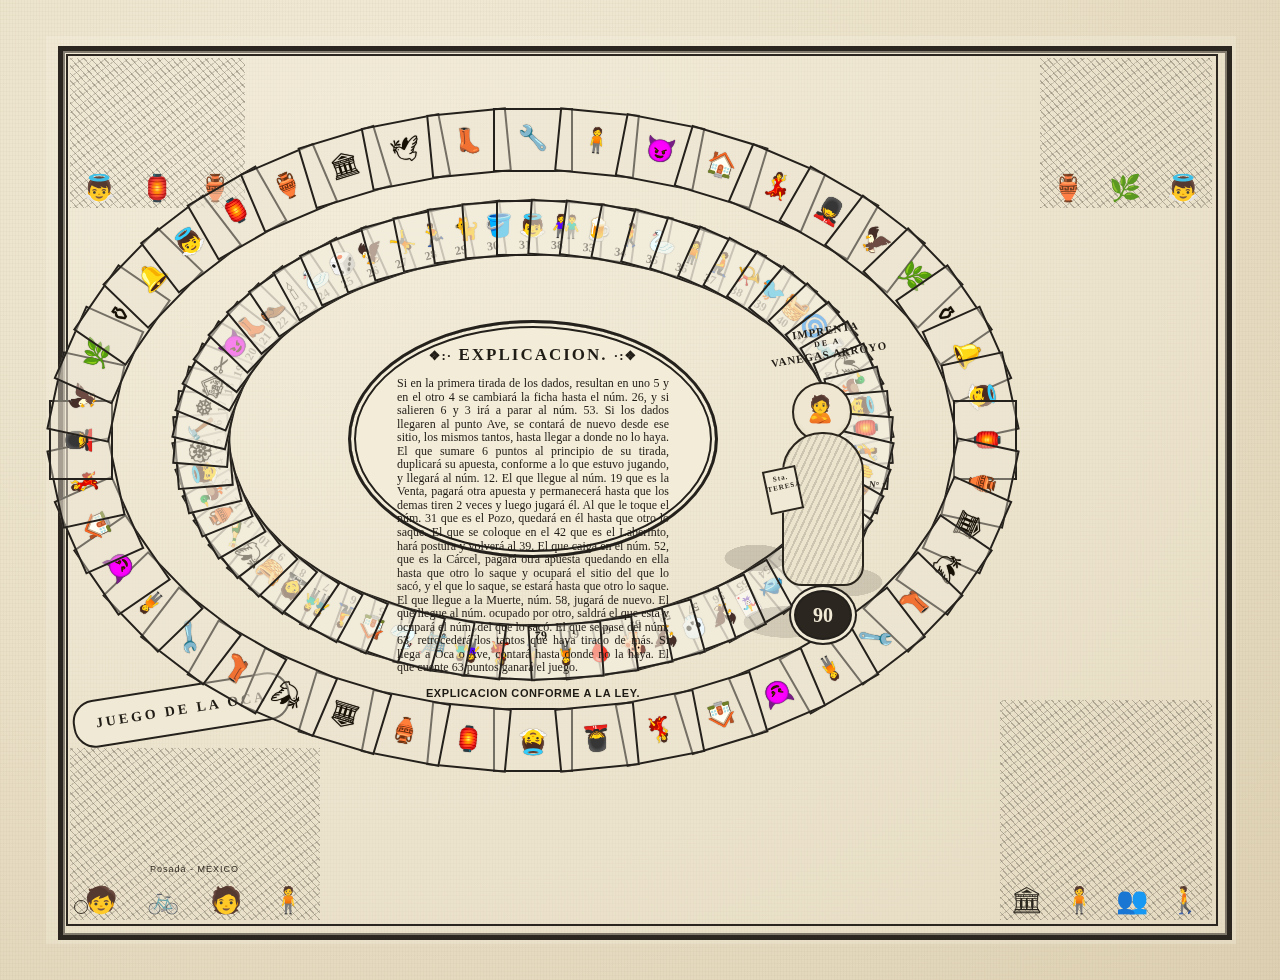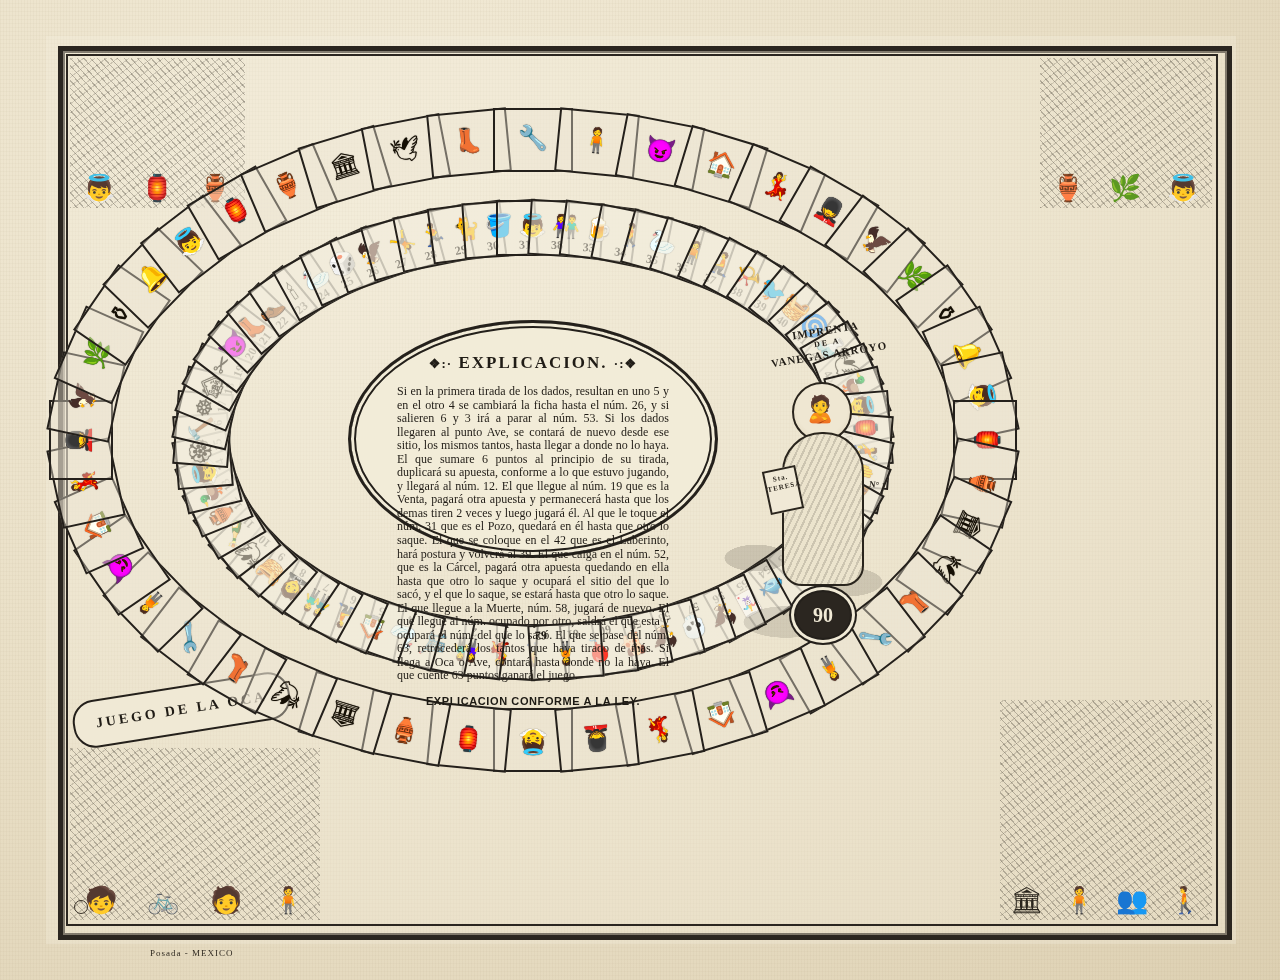--- a/index.html
+++ b/index.html
@@ -63,21 +63,21 @@
 
   
   .oval{
     position:absolute;left:348px;top:320px;width:370px;height:238px;
     border:3px solid #24201b;border-radius:50%/50%;
     background:#f2ecd8;
     box-shadow:inset 0 0 0 3px #f2ecd8, inset 0 0 0 5px #24201b;
     padding:18px 34px;box-sizing:border-box;
   }
   .oval h1{
-    margin:12px 0 6px 0;text-align:center;font-size:17px;letter-spacing:2px;
+    margin:4px 0 6px 0;text-align:center;font-size:17px;letter-spacing:2px;
     font-weight:bold;color:#201c16;font-family:"Liberation Serif",serif;
   }
   .oval .deco{font-size:13px;letter-spacing:1px;}
   .oval p{
     margin:12px;font-size:12px;line-height:1.13;text-align:justify;color:#201c16;
     hyphens:auto;
   }
   .oval .legal{
     margin-top:7px;text-align:center;font-size:11px;font-weight:bold;
     letter-spacing:0.6px;color:#1d1a14;font-family:"Liberation Sans",sans-serif;
@@ -161,22 +161,22 @@
     transform:rotate(-9deg);
     border:2px solid #24201b;border-radius:22px;
     background:#f0e9d5;
     display:flex;align-items:center;justify-content:center;
   }
   .title-banner span{
     font-size:14px;font-weight:bold;letter-spacing:3px;color:#201c16;
     font-family:"Liberation Serif",serif;
   }
   .signature{
-    position:absolute;left:150px;top:948px;font-size:9px;letter-spacing:1px;color:#312b22;
-    font-family:Liberation Serif, serif;
+    position:absolute;left:150px;top:864px;font-size:9px;letter-spacing:1px;color:#312b22;
+    font-family:Liberation Sans, sans-serif;
   }
   .plate-mark{
     position:absolute;left:74px;top:900px;width:12px;height:12px;border:1px solid #3a3329;border-radius:50%;
   }
 </style>
 </head>
 <body>
 
 <div id="paper"></div>
 

